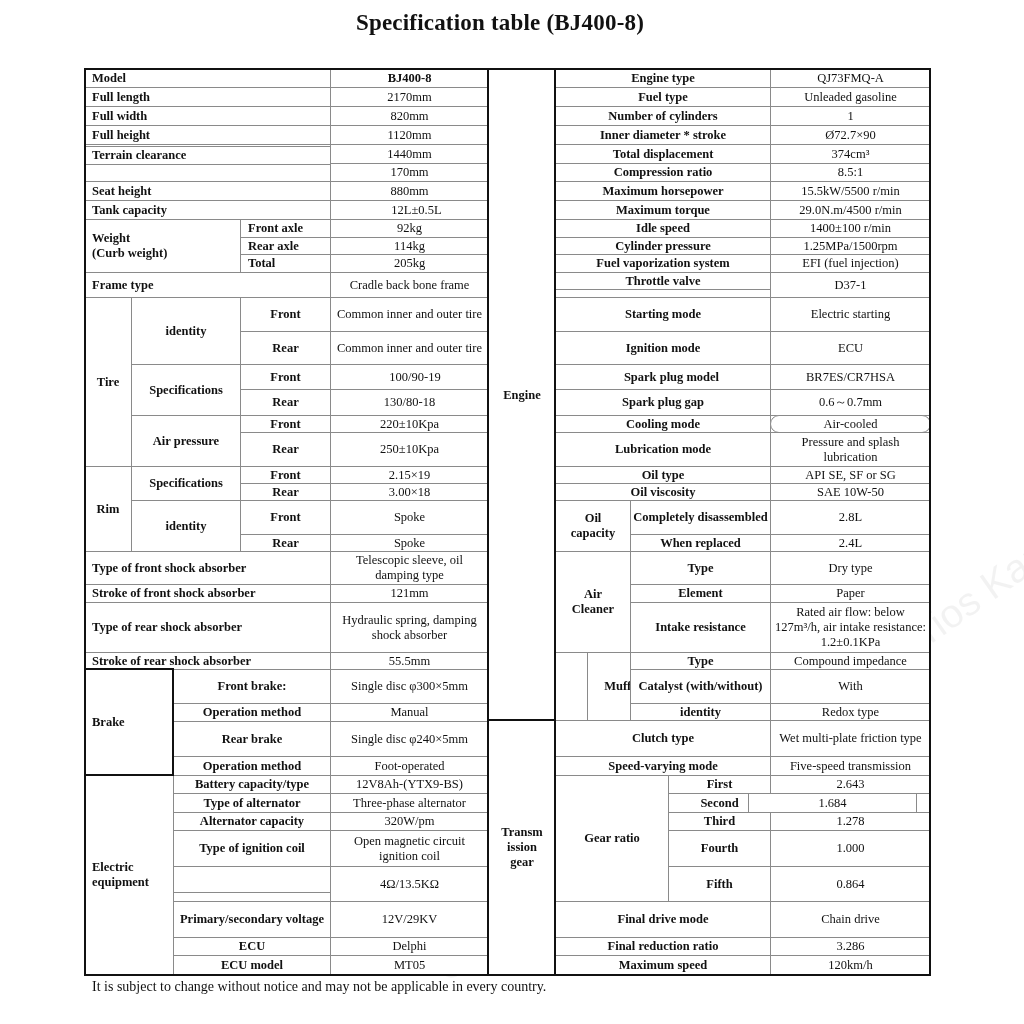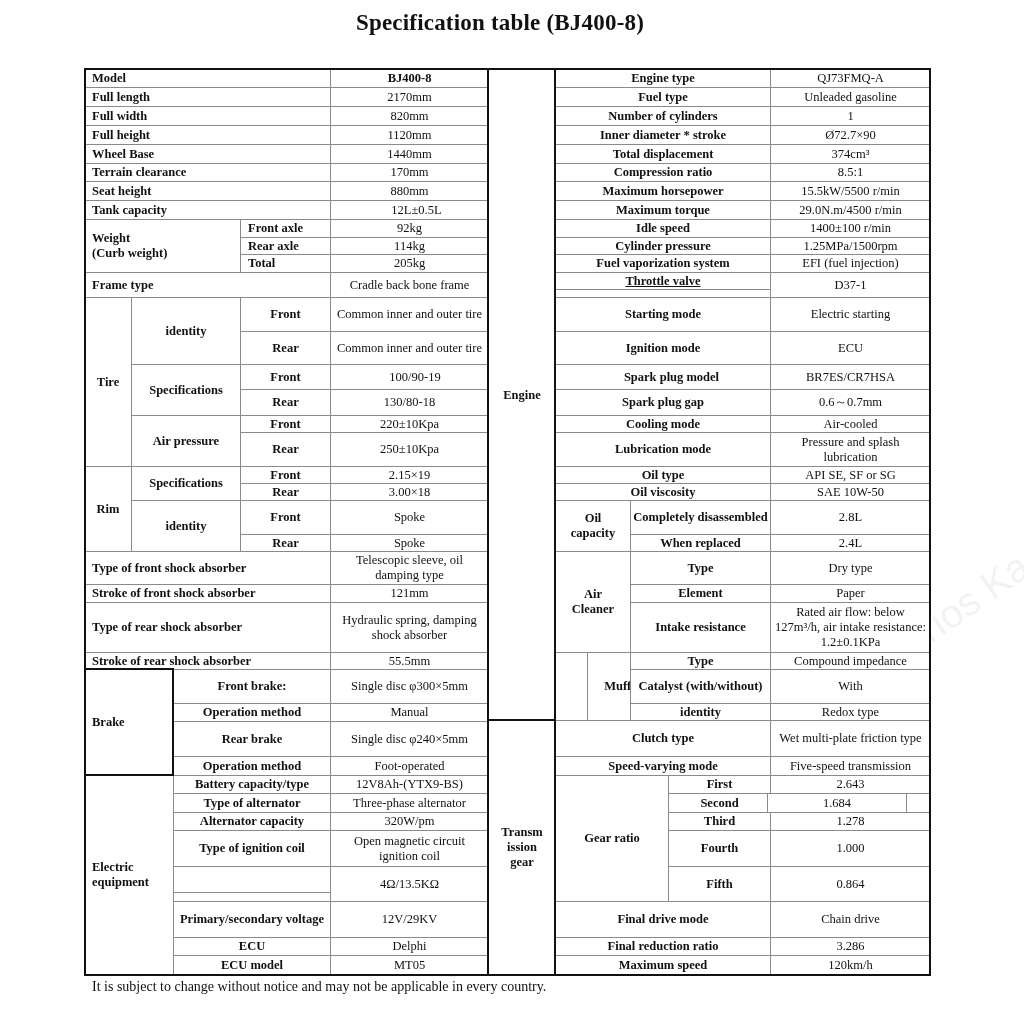--- a/index.html
+++ b/index.html
@@ -24,21 +24,21 @@
     <div class="c b l" style="left: 84px; top: 69px; width: 247px; height: 19px; white-space: pre-line;">Model</div>
     <div class="c b" style="left: 330px; top: 69px; width: 159px; height: 19px; white-space: pre-line;">BJ400-8</div>
     <div class="c b l" style="left: 84px; top: 87px; width: 247px; height: 20px; white-space: pre-line;">Full length</div>
     <div class="c " style="left: 330px; top: 87px; width: 159px; height: 20px; white-space: pre-line;">2170mm</div>
     <div class="c b l" style="left: 84px; top: 106px; width: 247px; height: 20px; white-space: pre-line;">Full width</div>
     <div class="c " style="left: 330px; top: 106px; width: 159px; height: 20px; white-space: pre-line;">820mm</div>
     <div class="c b l" style="left: 84px; top: 125px; width: 247px; height: 20px; white-space: pre-line;">Full height</div>
     <div class="c " style="left: 330px; top: 125px; width: 159px; height: 20px; white-space: pre-line;">1120mm</div>
     <div class="c b l" style="left: 84px; top: 144px; width: 247px; height: 20px; white-space: pre-line;">Wheel Base</div>
     <div class="c " style="left: 330px; top: 144px; width: 159px; height: 20px; white-space: pre-line;">1440mm</div>
-    <div class="c b l" style="left: 84px; top: 163px; width: 247px; height: 19px; white-space: pre-line;">Terrain clearance</div>
+    <div class="c b l" style="left: 84px; top: 146px; width: 247px; height: 19px; white-space: pre-line;">Terrain clearance</div>
     <div class="c " style="left: 330px; top: 163px; width: 159px; height: 19px; white-space: pre-line;">170mm</div>
     <div class="c b l" style="left: 84px; top: 181px; width: 247px; height: 20px; white-space: pre-line;">Seat height</div>
     <div class="c " style="left: 330px; top: 181px; width: 159px; height: 20px; white-space: pre-line;">880mm</div>
     <div class="c b l" style="left: 84px; top: 200px; width: 247px; height: 20px; white-space: pre-line;">Tank capacity</div>
     <div class="c " style="left: 330px; top: 200px; width: 159px; height: 20px; white-space: pre-line; padding-left: 16px;">12L±0.5L</div>
     <div class="c b l" style="left: 84px; top: 219px; width: 157px; height: 54px; white-space: pre-line;">Weight
 (Curb weight)</div>
     <div class="c b l" style="left: 240px; top: 219px; width: 91px; height: 19px; white-space: pre-line;">Front axle</div>
     <div class="c " style="left: 330px; top: 219px; width: 159px; height: 19px; white-space: pre-line;">92kg</div>
     <div class="c b l" style="left: 240px; top: 237px; width: 91px; height: 18px; white-space: pre-line;">Rear axle</div>
@@ -125,32 +125,32 @@
     <div class="c b" style="left: 555px; top: 181px; width: 216px; height: 20px; white-space: pre-line;">Maximum horsepower</div>
     <div class="c " style="left: 770px; top: 181px; width: 161px; height: 20px; white-space: pre-line;">15.5kW/5500 r/min</div>
     <div class="c b" style="left: 555px; top: 200px; width: 216px; height: 20px; white-space: pre-line;">Maximum torque</div>
     <div class="c " style="left: 770px; top: 200px; width: 161px; height: 20px; white-space: pre-line;">29.0N.m/4500 r/min</div>
     <div class="c b" style="left: 555px; top: 219px; width: 216px; height: 19px; white-space: pre-line;">Idle speed</div>
     <div class="c " style="left: 770px; top: 219px; width: 161px; height: 19px; white-space: pre-line;">1400±100 r/min</div>
     <div class="c b" style="left: 555px; top: 237px; width: 216px; height: 18px; white-space: pre-line;">Cylinder pressure</div>
     <div class="c " style="left: 770px; top: 237px; width: 161px; height: 18px; white-space: pre-line;">1.25MPa/1500rpm</div>
     <div class="c b" style="left: 555px; top: 254px; width: 216px; height: 19px; white-space: pre-line;">Fuel vaporization system</div>
     <div class="c " style="left: 770px; top: 254px; width: 161px; height: 19px; white-space: pre-line;">EFI (fuel injection)</div>
-    <div class="c b" style="left: 555px; top: 272px; width: 216px; height: 18px; white-space: pre-line; text-decoration: underline;">Throttle valve</div>
+    <div class="c b" style="left: 555px; top: 272px; width: 216px; height: 18px; white-space: pre-line;">Throttle valve</div>
     <div class="c " style="left: 770px; top: 272px; width: 161px; height: 26px; white-space: pre-line;">D37-1</div>
     <div class="c b" style="left: 555px; top: 297px; width: 216px; height: 35px; white-space: pre-line;">Starting mode</div>
     <div class="c " style="left: 770px; top: 297px; width: 161px; height: 35px; white-space: pre-line;">Electric starting</div>
     <div class="c b" style="left: 555px; top: 331px; width: 216px; height: 34px; white-space: pre-line;">Ignition mode</div>
     <div class="c " style="left: 770px; top: 331px; width: 161px; height: 34px; white-space: pre-line;">ECU</div>
     <div class="c b" style="left: 555px; top: 364px; width: 216px; height: 26px; white-space: pre-line; padding-left: 19px;">Spark plug model</div>
     <div class="c " style="left: 770px; top: 364px; width: 161px; height: 26px; white-space: pre-line;">BR7ES/CR7HSA</div>
     <div class="c b" style="left: 555px; top: 389px; width: 216px; height: 27px; white-space: pre-line;">Spark plug gap</div>
     <div class="c " style="left: 770px; top: 389px; width: 161px; height: 27px; white-space: pre-line;">0.6～0.7mm</div>
     <div class="c b" style="left: 555px; top: 415px; width: 216px; height: 18px; white-space: pre-line;">Cooling mode</div>
-    <div class="c " style="left: 770px; top: 415px; width: 161px; height: 18px; white-space: pre-line;">Air-cooled</div>
+    <div class="c " style="left: 770px; top: 415px; width: 161px; height: 18px; white-space: pre-line; border-radius: 9px;">Air-cooled</div>
     <div class="c b" style="left: 555px; top: 432px; width: 216px; height: 35px; white-space: pre-line;">Lubrication mode</div>
     <div class="c " style="left: 770px; top: 432px; width: 161px; height: 35px; white-space: pre-line;">Pressure and splash lubrication</div>
     <div class="c b" style="left: 555px; top: 466px; width: 216px; height: 18px; white-space: pre-line;">Oil type</div>
     <div class="c " style="left: 770px; top: 466px; width: 161px; height: 18px; white-space: pre-line;">API SE, SF or SG</div>
     <div class="c b" style="left: 555px; top: 483px; width: 216px; height: 18px; white-space: pre-line;">Oil viscosity</div>
     <div class="c " style="left: 770px; top: 483px; width: 161px; height: 18px; white-space: pre-line;">SAE 10W-50</div>
     <div class="c b" style="left: 555px; top: 500px; width: 76px; height: 52px; white-space: pre-line;">Oil
 capacity</div>
     <div class="c b" style="left: 630px; top: 500px; width: 141px; height: 35px; white-space: pre-line;">Completely disassembled</div>
     <div class="c " style="left: 770px; top: 500px; width: 161px; height: 35px; white-space: pre-line;">2.8L</div>
@@ -175,21 +175,21 @@
 ission
 gear</div>
     <div class="c b" style="left: 555px; top: 720px; width: 216px; height: 37px; white-space: pre-line;">Clutch type</div>
     <div class="c " style="left: 770px; top: 720px; width: 161px; height: 37px; white-space: pre-line;">Wet multi-plate friction type</div>
     <div class="c b" style="left: 555px; top: 756px; width: 216px; height: 20px; white-space: pre-line;">Speed-varying mode</div>
     <div class="c " style="left: 770px; top: 756px; width: 161px; height: 20px; white-space: pre-line;">Five-speed transmission</div>
     <div class="c b" style="left: 555px; top: 775px; width: 114px; height: 127px; white-space: pre-line;">Gear ratio</div>
     <div class="c b" style="left: 668px; top: 775px; width: 103px; height: 19px; white-space: pre-line;">First</div>
     <div class="c " style="left: 770px; top: 775px; width: 161px; height: 19px; white-space: pre-line;">2.643</div>
     <div class="c b" style="left: 668px; top: 793px; width: 103px; height: 20px; white-space: pre-line;">Second</div>
-    <div class="c " style="left: 767px; top: 793px; width: 140px; height: 20px; white-space: pre-line;">1.684</div>
+    <div class="c " style="left: 748px; top: 793px; width: 169px; height: 20px; white-space: pre-line;">1.684</div>
     <div class="c b" style="left: 668px; top: 812px; width: 103px; height: 19px; white-space: pre-line;">Third</div>
     <div class="c " style="left: 770px; top: 812px; width: 161px; height: 19px; white-space: pre-line;">1.278</div>
     <div class="c b" style="left: 668px; top: 830px; width: 103px; height: 37px; white-space: pre-line;">Fourth</div>
     <div class="c " style="left: 770px; top: 830px; width: 161px; height: 37px; white-space: pre-line;">1.000</div>
     <div class="c b" style="left: 668px; top: 866px; width: 103px; height: 36px; white-space: pre-line;">Fifth</div>
     <div class="c " style="left: 770px; top: 866px; width: 161px; height: 36px; white-space: pre-line;">0.864</div>
     <div class="c b" style="left: 555px; top: 901px; width: 216px; height: 37px; white-space: pre-line;">Final drive mode</div>
     <div class="c " style="left: 770px; top: 901px; width: 161px; height: 37px; white-space: pre-line;">Chain drive</div>
     <div class="c b" style="left: 555px; top: 937px; width: 216px; height: 19px; white-space: pre-line;">Final reduction ratio</div>
     <div class="c " style="left: 770px; top: 937px; width: 161px; height: 19px; white-space: pre-line;">3.286</div>

